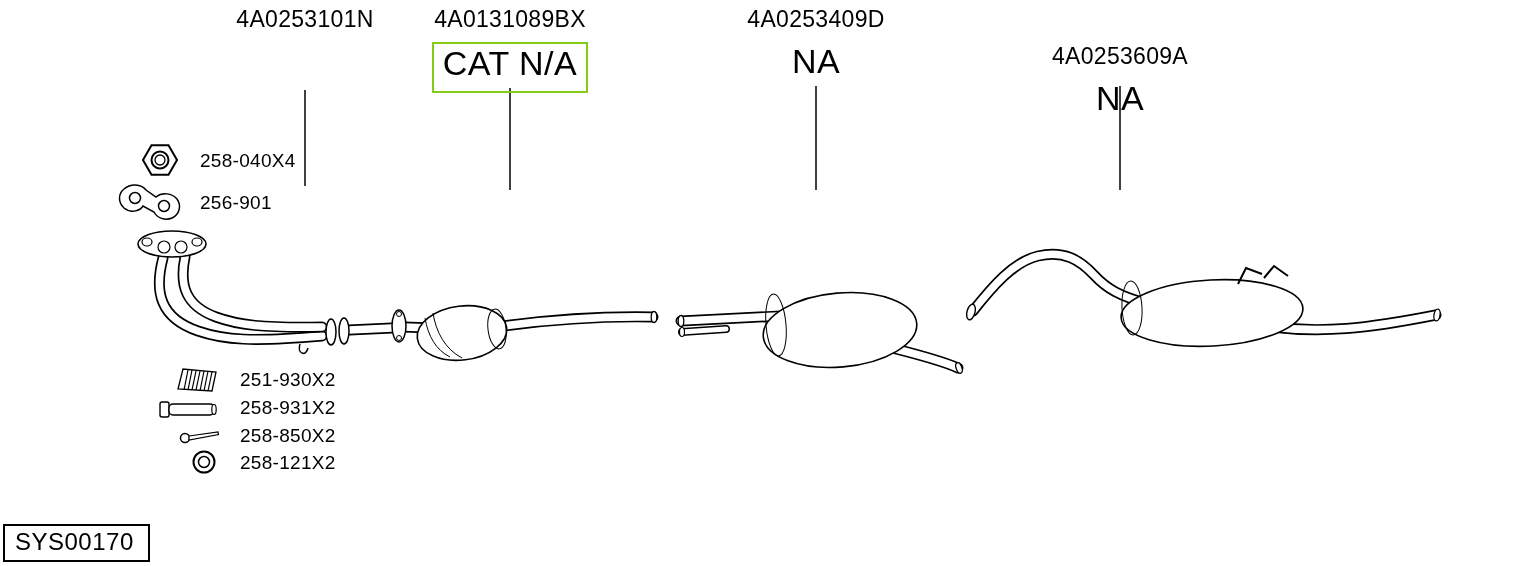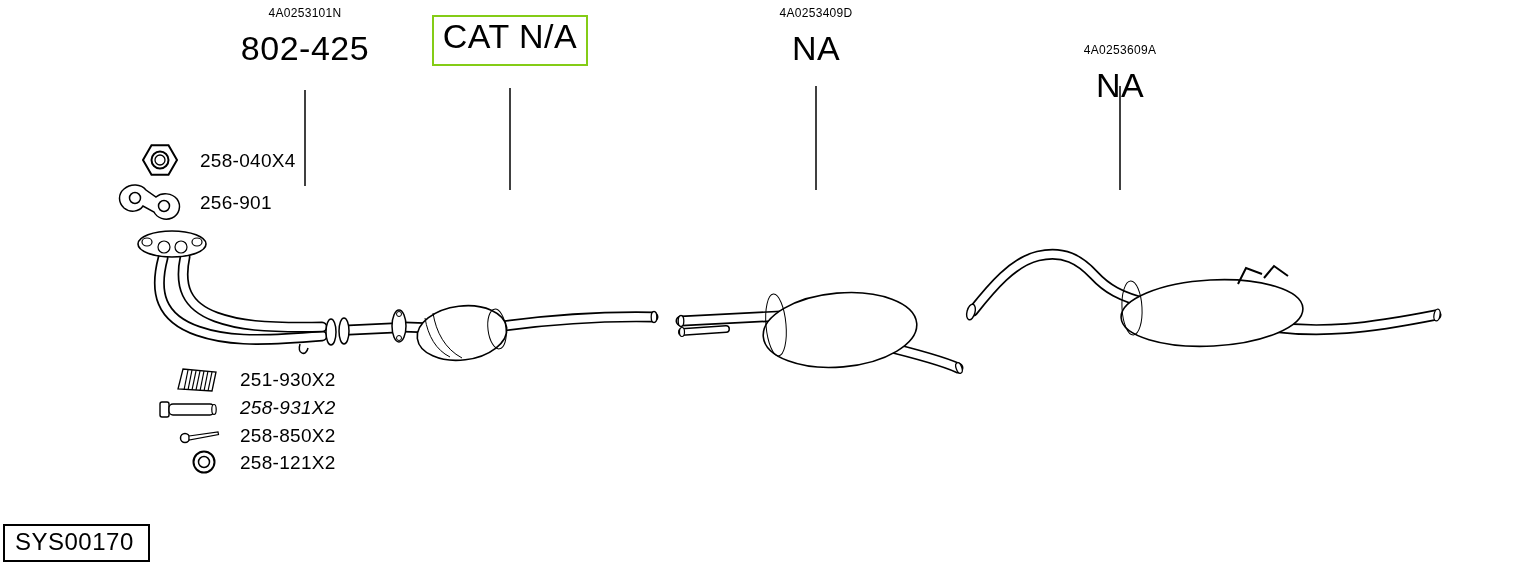--- a/index.html
+++ b/index.html
@@ -24,21 +24,21 @@
   .tube-i { fill: none; stroke: #fff; stroke-width: 7.6; stroke-linecap: round; }
   .tube2-o { fill: none; stroke: #000; stroke-width: 8; stroke-linecap: round; }
   .tube2-i { fill: none; stroke: #fff; stroke-width: 5; stroke-linecap: round; }
 
   .col {
     position: absolute;
     top: 6px;
     width: 220px;
     text-align: center;
   }
-  .ref { font-size: 12px; letter-spacing: 0.3px; }
+  .ref { font-size: 23px; letter-spacing: 0.3px; }
   .big { font-size: 34px; margin-top: 9px; letter-spacing: 0.5px; }
   .big .boxed {
     display: inline-block;
     border: 2px solid #84cc16;
     padding: 0 9px 8px 9px;
   }
   .hw-label {
     position: absolute;
     font-size: 19px;
     letter-spacing: 0.3px;
@@ -162,38 +162,38 @@
       <path d="M189,436 L218,432 L218.5,434.5 L189,440 Z" stroke-width="1.2"></path>
     </g>
     <g fill="none" stroke="#000">
       <circle cx="204" cy="462" r="10.5" stroke-width="2"></circle>
       <circle cx="204" cy="462" r="5.5" stroke-width="1.5"></circle>
     </g>
   </svg>
 
   <div class="col" style="left:195px;">
     <div class="ref">4A0253101N</div>
-    <div class="big"><span>802-425</span></div>
   </div>
   <div class="col" style="left:400px;">
+    <div class="ref">4A0131089BX</div>
     <div class="big"><span class="boxed">CAT N/A</span></div>
   </div>
   <div class="col" style="left:706px;">
     <div class="ref">4A0253409D</div>
     <div class="big"><span>NA</span></div>
   </div>
   <div class="col" style="left:1010px;margin-top:37px;">
     <div class="ref">4A0253609A</div>
     <div class="big"><span>NA</span></div>
   </div>
 
   <div class="hw-label" style="left:188px; top:150px;">258-040X4</div>
   <div class="hw-label" style="left:188px; top:192px;">256-901</div>
   <div class="hw-label" style="left:228px; top:369px;">251-930X2</div>
-  <div class="hw-label" style="left:228px; top:397px;font-style:italic;">258-931X2</div>
+  <div class="hw-label" style="left:228px; top:397px;">258-931X2</div>
   <div class="hw-label" style="left:228px; top:425px;">258-850X2</div>
   <div class="hw-label" style="left:228px; top:452px;">258-121X2</div>
 
   <div class="sys-box">
     <span>SYS00170</span>
   </div>
 
 </div>
 
 </body></html>

